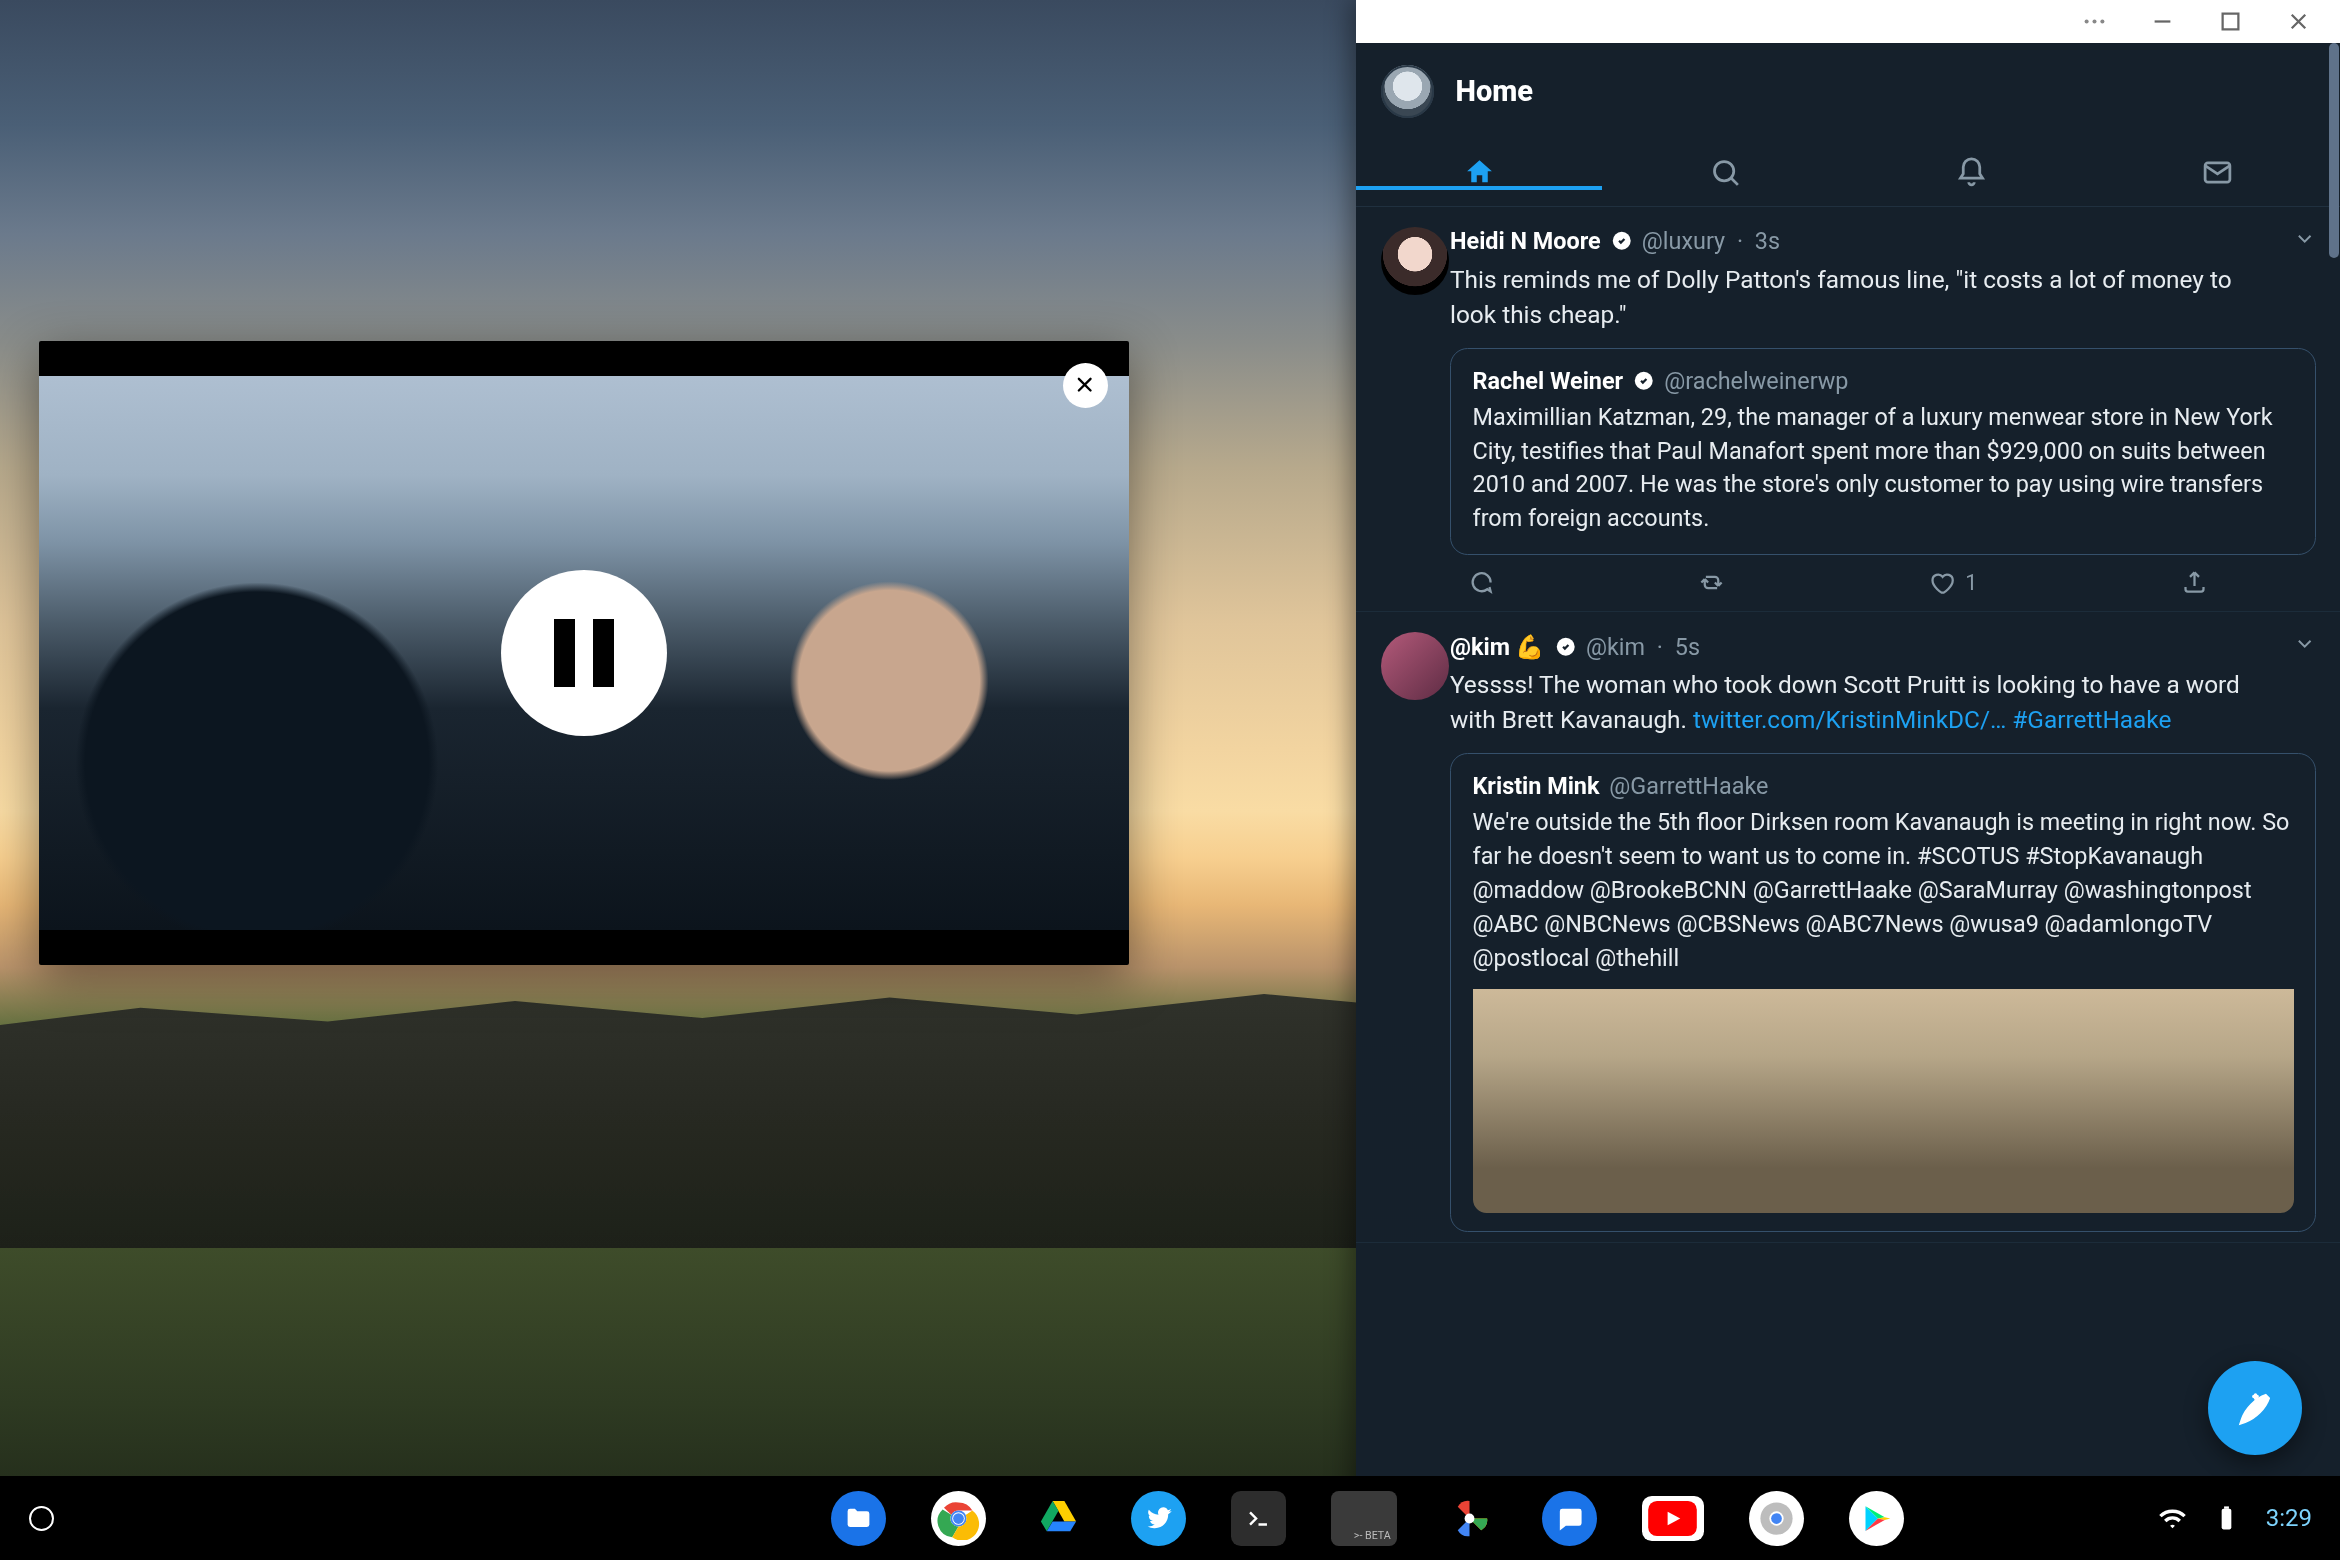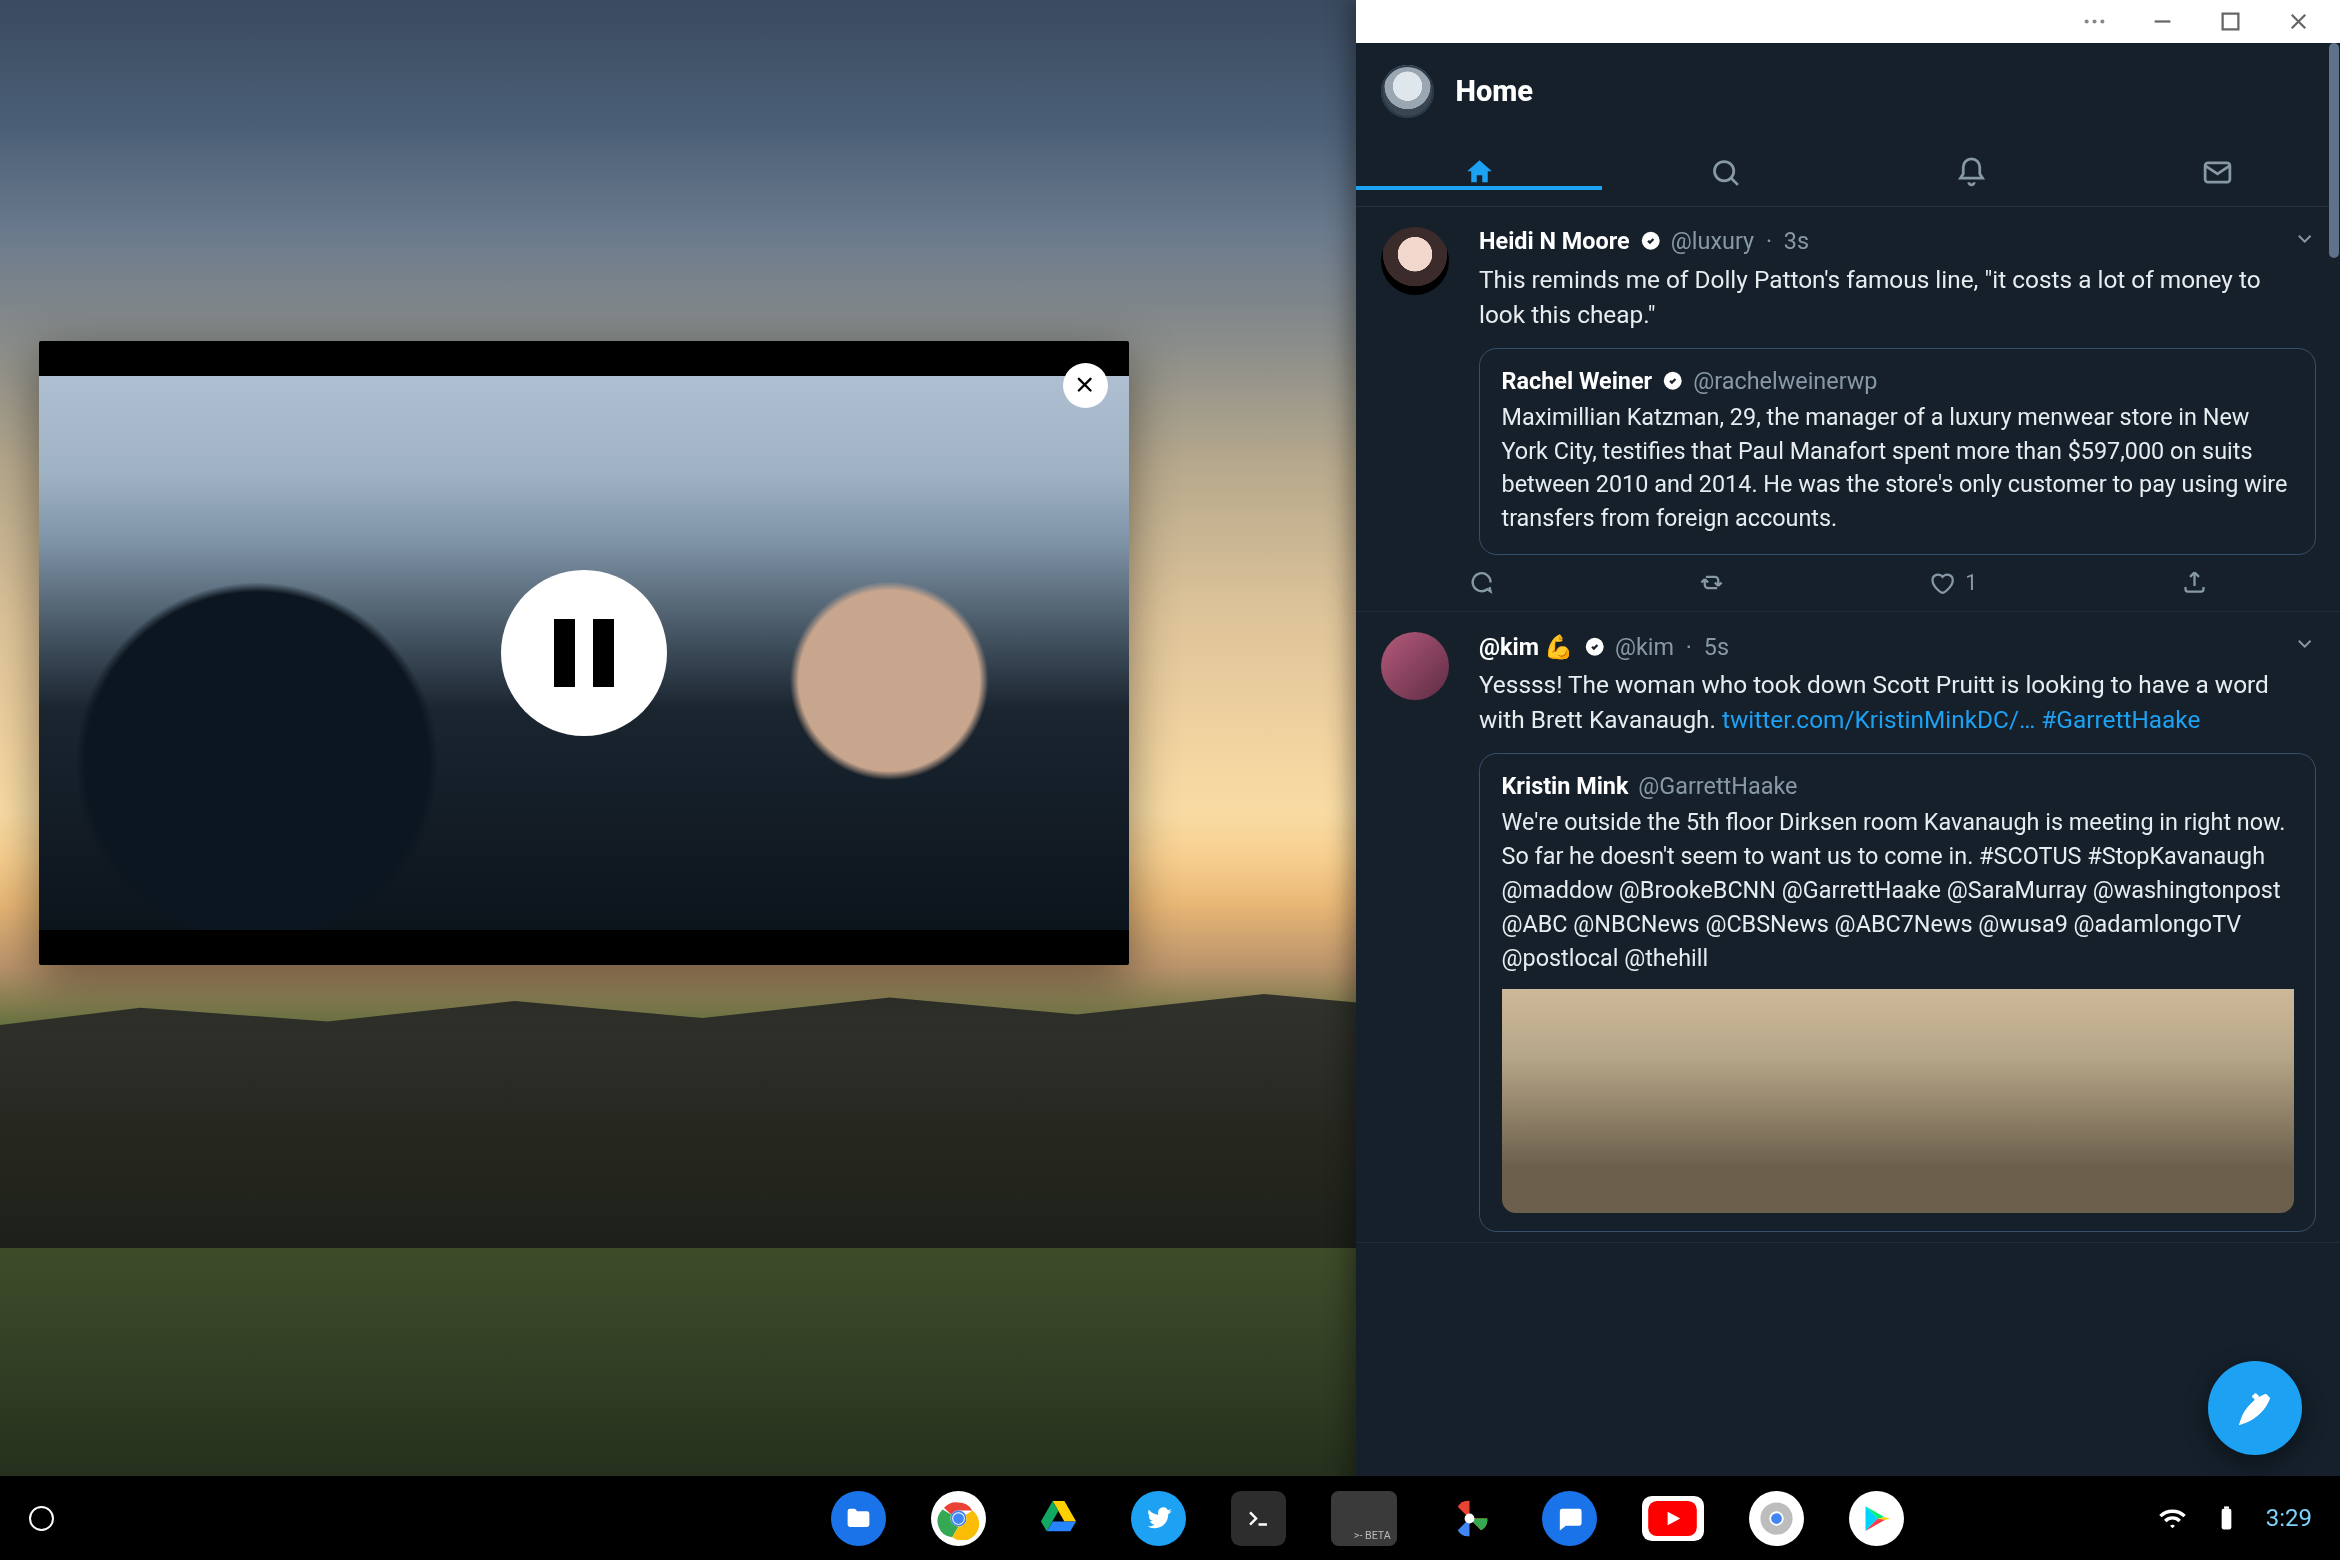--- a/index.html
+++ b/index.html
@@ -42,21 +42,21 @@
   #tw .hdr{display:flex;align-items:center;gap:21.5px;padding:21.5px 25px;}
   #tw .hdr .avatar{width:53px;height:53px;border-radius:50%;background:radial-gradient(circle at 50% 40%,#dfe6ec 0 35%,#9aa7b2 36% 55%,#3a4753 56% 100%);box-shadow:inset 0 0 0 2px #2a3947;}
   #tw .hdr h1{font-size:29px;font-weight:800;color:#fff;}
   #tw .tabs{display:flex;align-items:center;justify-content:space-around;height:68px;border-bottom:1px solid #20303f;}
   #tw .tabs .tab{flex:1;display:flex;align-items:center;justify-content:center;position:relative;color:#8899a6;}
   #tw .tabs .tab.active{color:#1da1f2;}
   #tw .tabs .tab.active::after{content:"";position:absolute;left:0;right:0;bottom:-1px;height:3.9px;background:#1da1f2;}
   #tw .tabs svg{width:33px;height:33px;}
   #tw .feed{height:calc(100% - 43px - 96px - 68px);overflow:hidden;}
   .tweet{padding:19.5px 25px 9.8px 25px;border-bottom:1px solid #1c2c3a;}
-  .tweet .row{display:flex;gap:30px;}
+  .tweet .row{display:flex;gap:1px;}
   .tweet .av{width:68px;height:68px;border-radius:50%;flex:0 0 68px;background:#3a4753;}
   .tweet .av.a1{background:radial-gradient(circle at 50% 40%,#f2d7cc 0 32%,#3b2b2a 33% 60%,#000 61% 100%);} 
   .tweet .av.a2{background:linear-gradient(135deg,#b45a7a,#5e2c44);} 
   .tweet .head{display:flex;align-items:center;gap:9.8px;color:#8899a6;font-size:23.4px;flex-wrap:wrap;}
   .tweet .head .name{color:#fff;font-weight:700;}
   .tweet .head .dot::before{content:"·";margin:0 2px;}
   .tweet .head .verified{width:21.5px;height:21.5px;}
   .tweet .body{font-size:24.4px;line-height:1.45;color:#e7ecf0;margin-top:5.9px;max-width:800px;}
   .tweet .quote{margin-top:15.6px;border:1px solid #35506b;border-radius:17.6px;padding:17.6px 21.5px;}
   .tweet .quote .qhead{display:flex;align-items:center;gap:9.8px;font-size:23.4px;color:#8899a6;}
@@ -184,21 +184,21 @@
             <div class="body">This reminds me of Dolly Patton's famous line, "it costs a lot of money to look this cheap."</div>
             <div class="quote">
               <div class="qhead">
                 <span class="qname">Rachel Weiner</span>
                 <svg class="verified" width="21.5" height="21.5" viewBox="0 0 24 24">
                     <circle cx="12" cy="12" r="10" fill="#fff"></circle>
                     <path d="M9 12l2 2 4-4" stroke="#15202b" stroke-width="2.5" fill="none"></path>
                   </svg>
                 <span>@rachelweinerwp</span>
               </div>
-              <div class="qbody">Maximillian Katzman, 29, the manager of a luxury menwear store in New York City, testifies that Paul Manafort spent more than $597,000 on suits between 2010 and 2014. He was the store's only customer to pay using wire transfers from foreign accounts.</div>
+              <div class="qbody">Maximillian Katzman, 29, the manager of a luxury menwear store in New York City, testifies that Paul Manafort spent more than $929,000 on suits between 2010 and 2007. He was the store's only customer to pay using wire transfers from foreign accounts.</div>
             </div>
           </div>
         </div>
         <div class="actions">
           <div class="act">
               <svg viewBox="0 0 24 24" fill="none" stroke="#8899a6" stroke-width="2">
                 <path d="M21 12a8 8 0 10-3 6l3 2-1-4"></path>
               </svg>
             </div>
           <div class="act">

